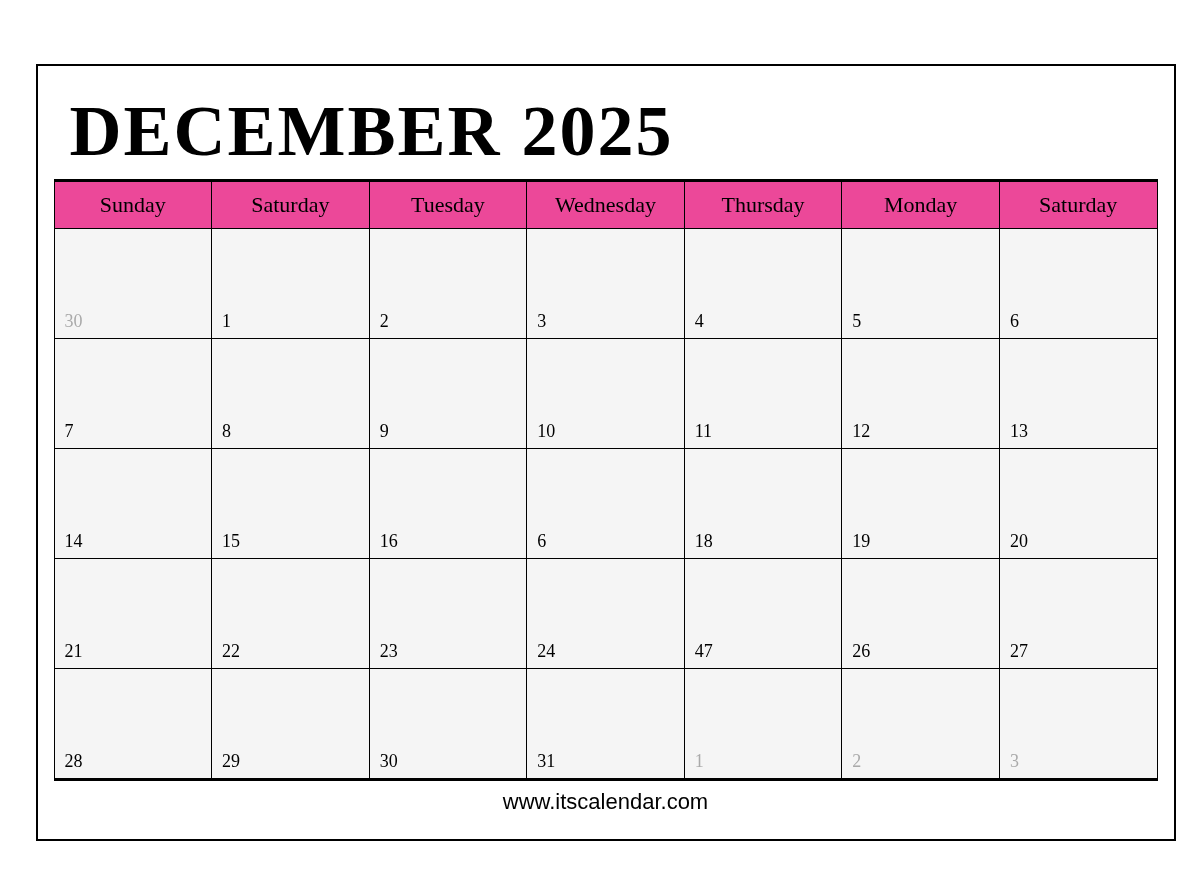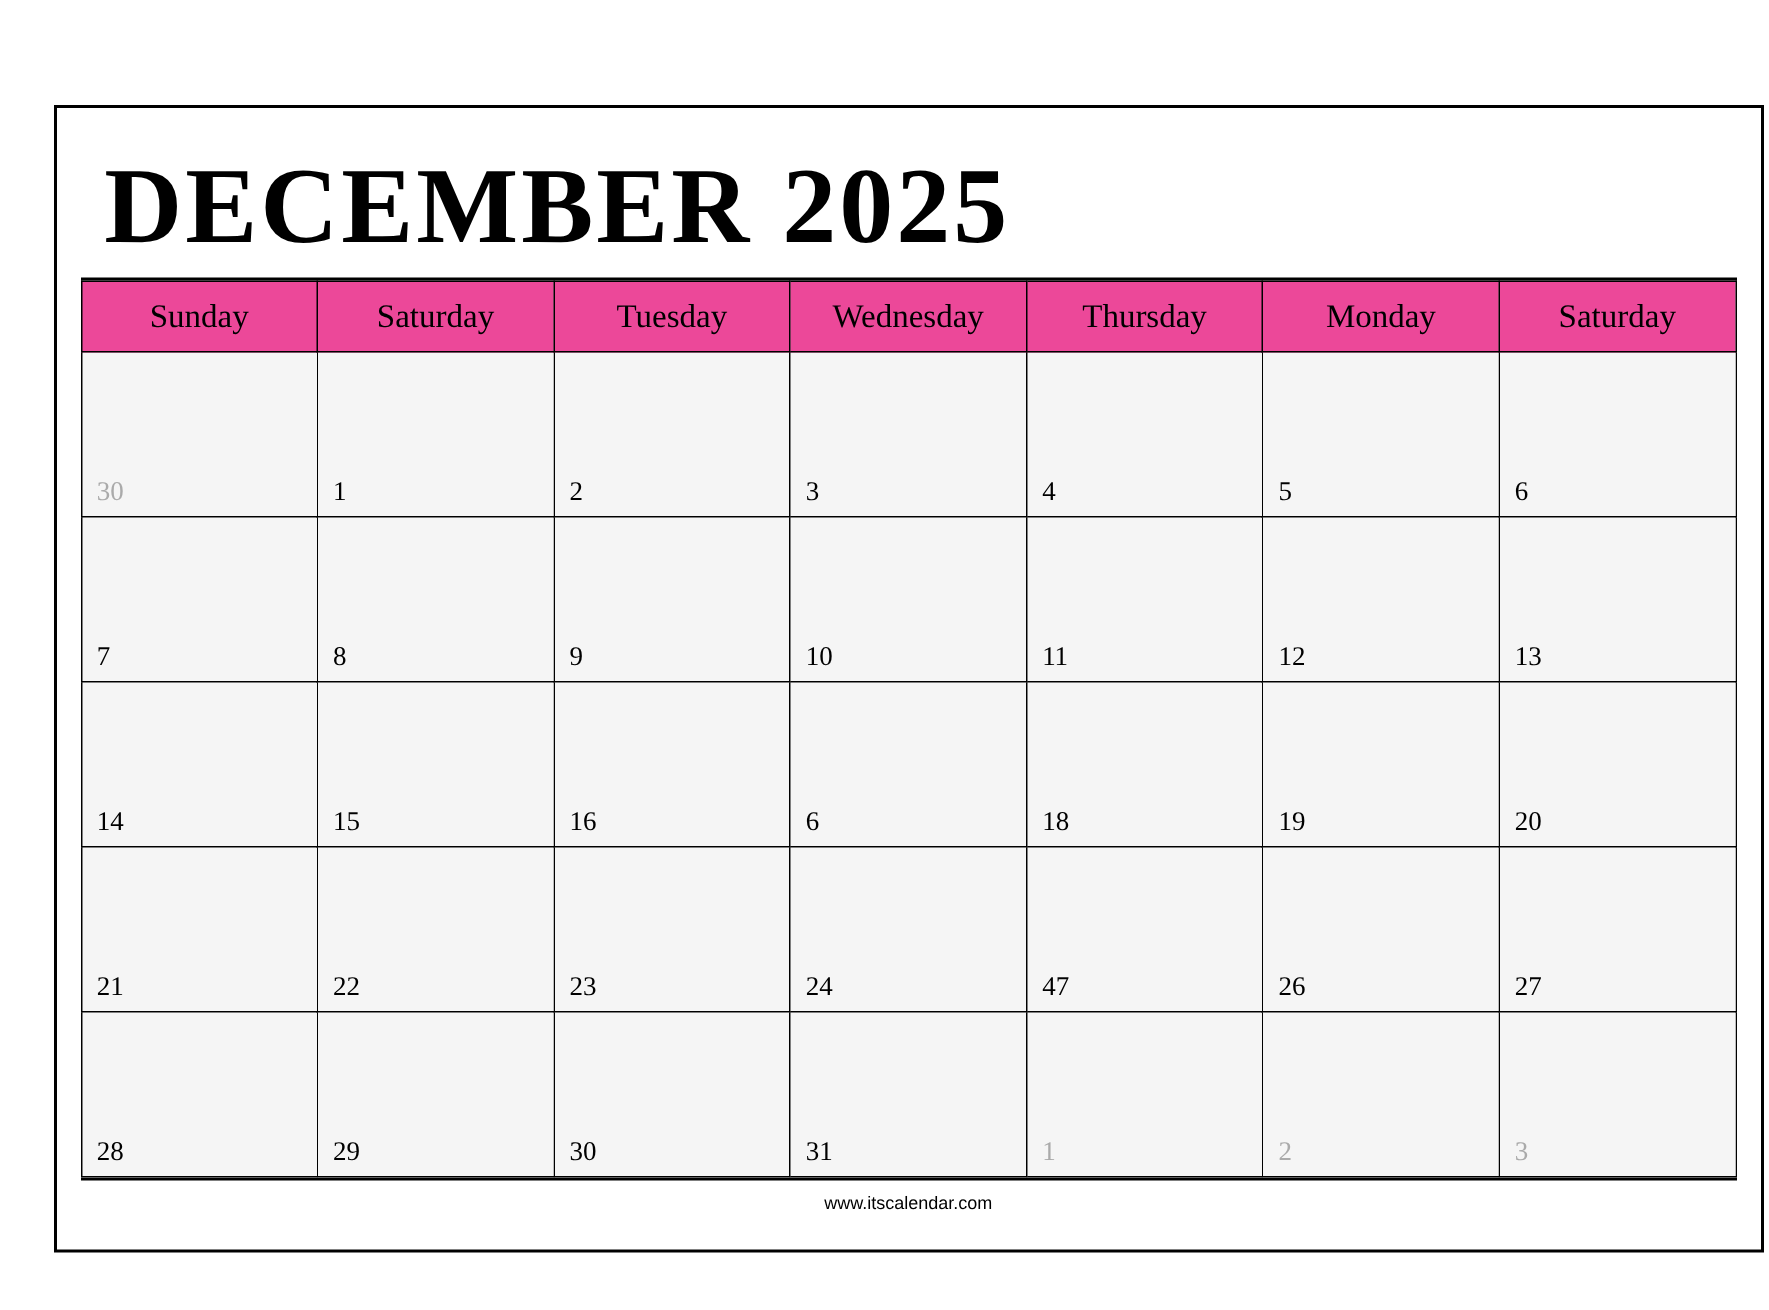--- a/index.html
+++ b/index.html
@@ -59,21 +59,21 @@
       padding: 6px 10px;
       font-size: 18px;
       font-family: Georgia, 'Times New Roman', serif;
       background: #f5f5f5;
       position: relative;
     }
 
     .calendar-footer {
       text-align: center;
       padding: 8px;
-      font-size: 12px;
+      font-size: 22px;
       font-family: Arial, sans-serif;
       border-top: 2px solid #000;
       background: #fff;
     }
   </style>
 </head>
 <body>
 
 <div class="calendar-container">
   <div class="calendar-title">DECEMBER 2025</div>

